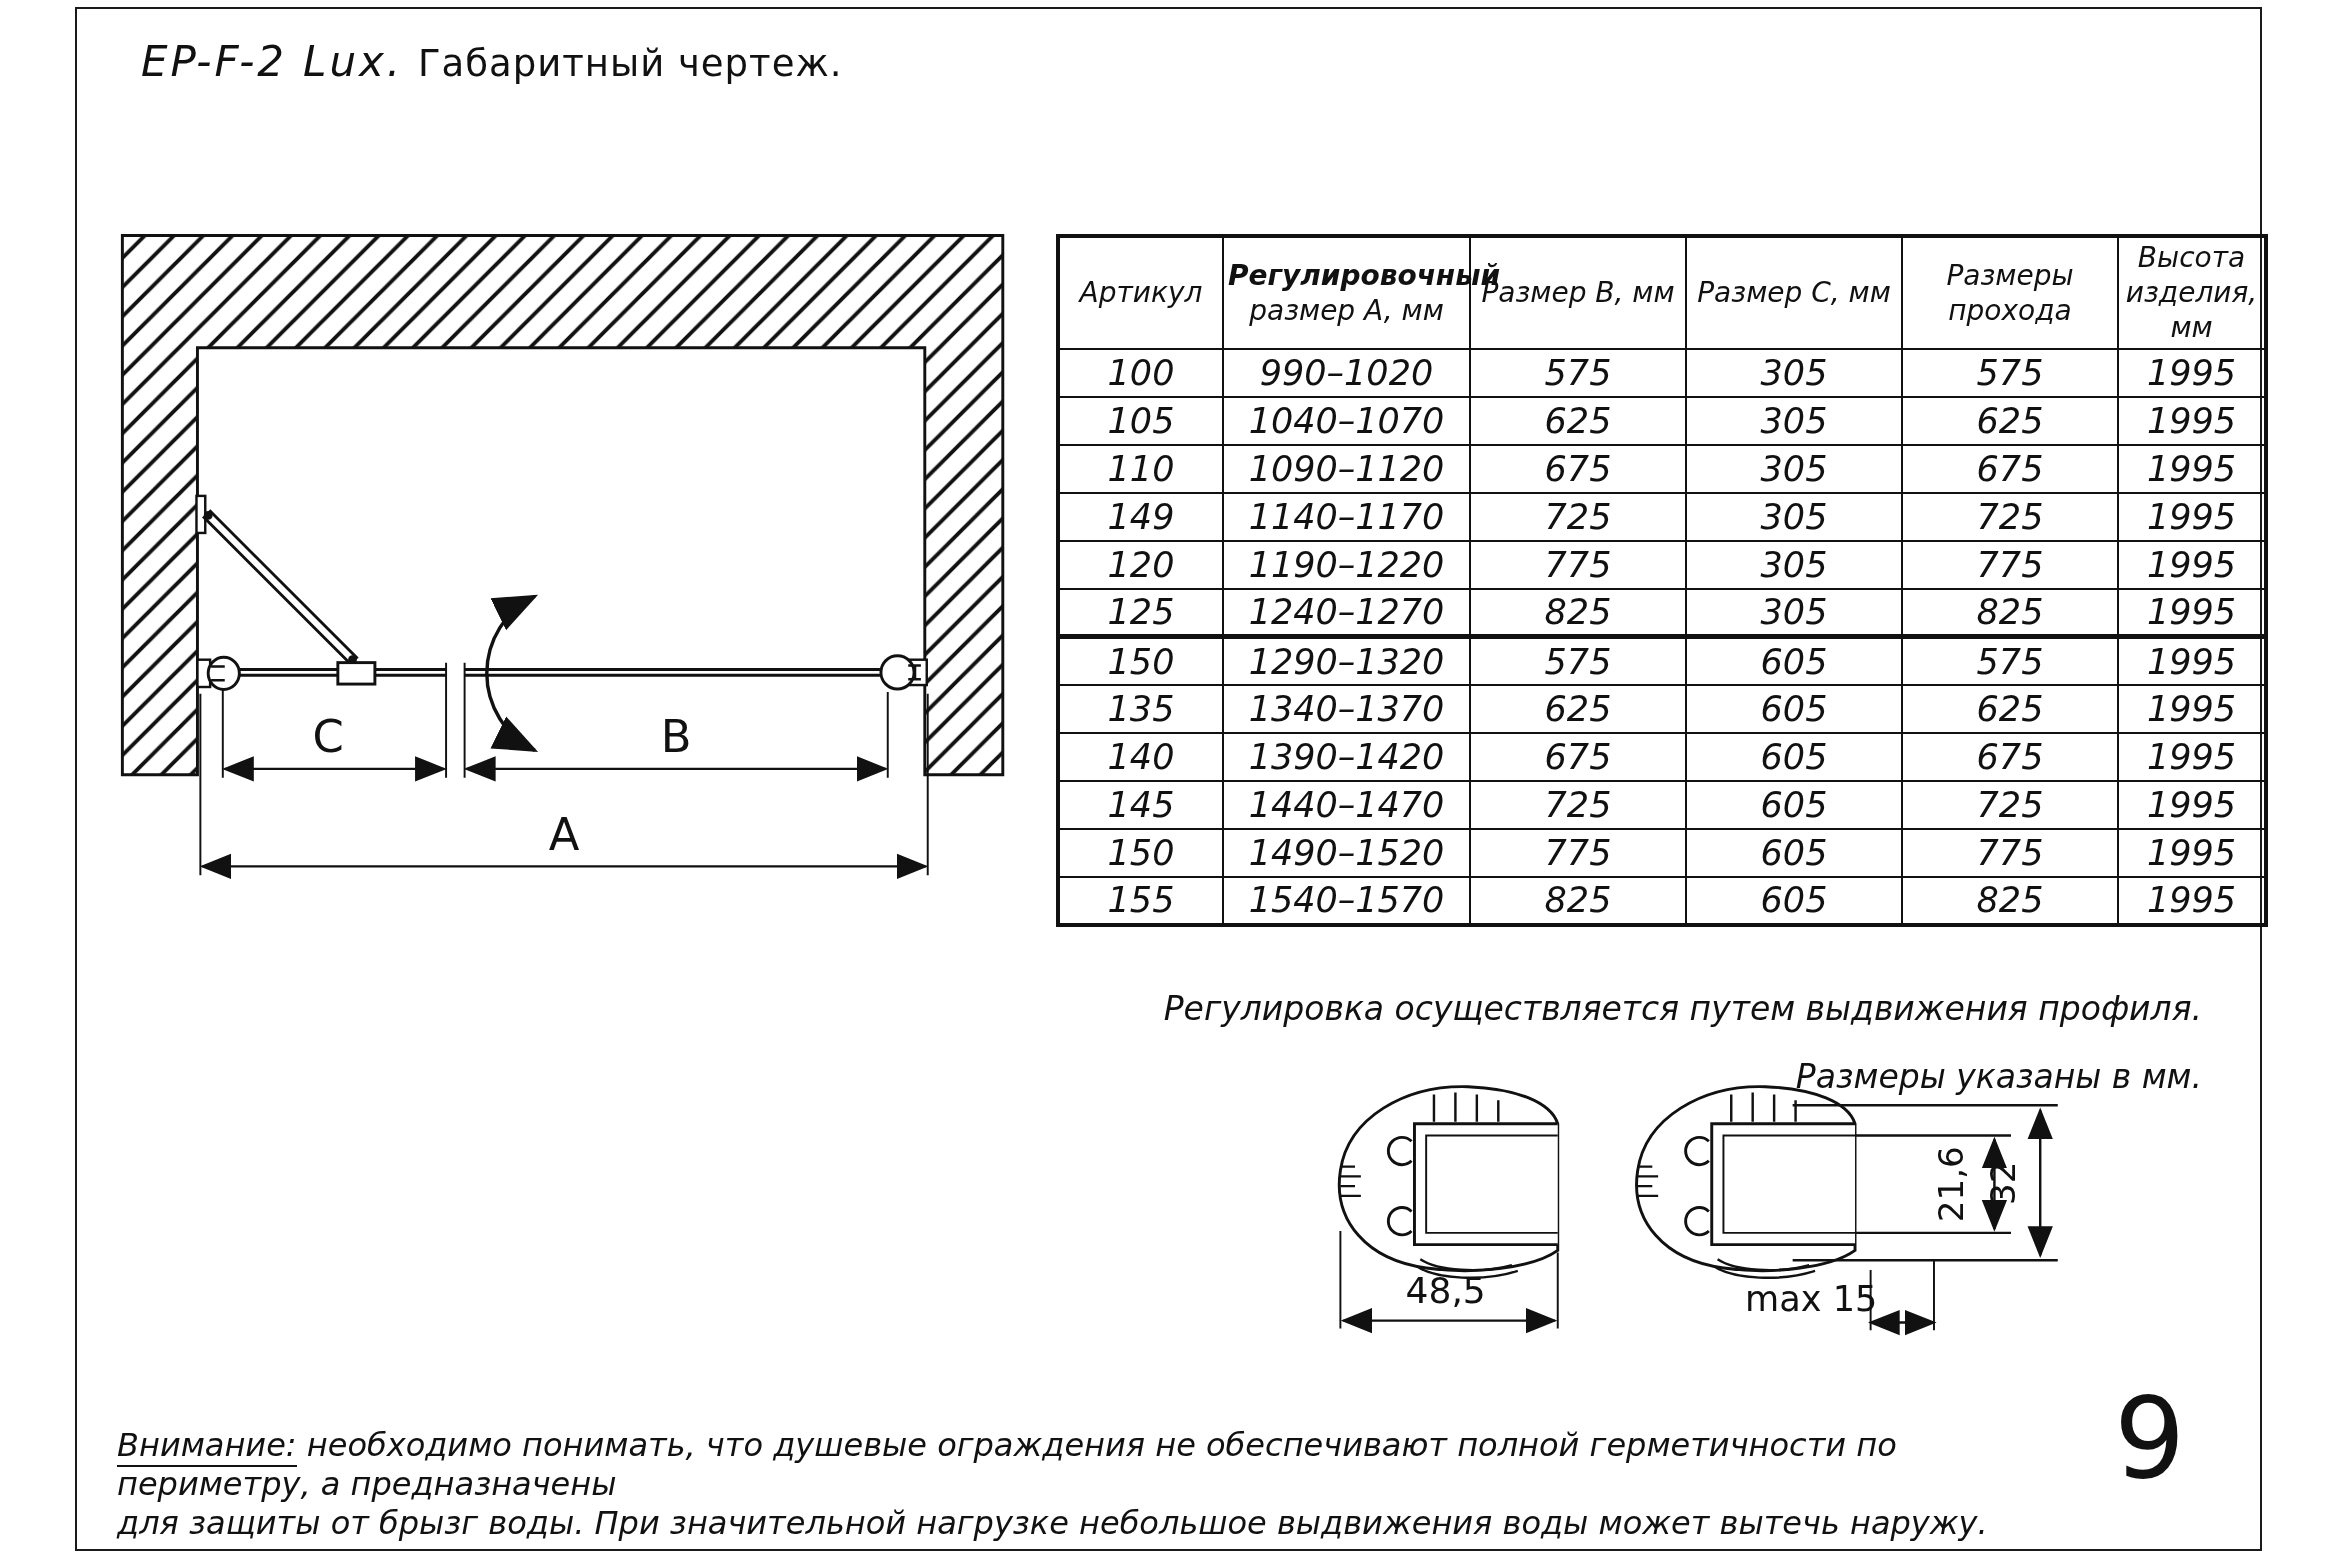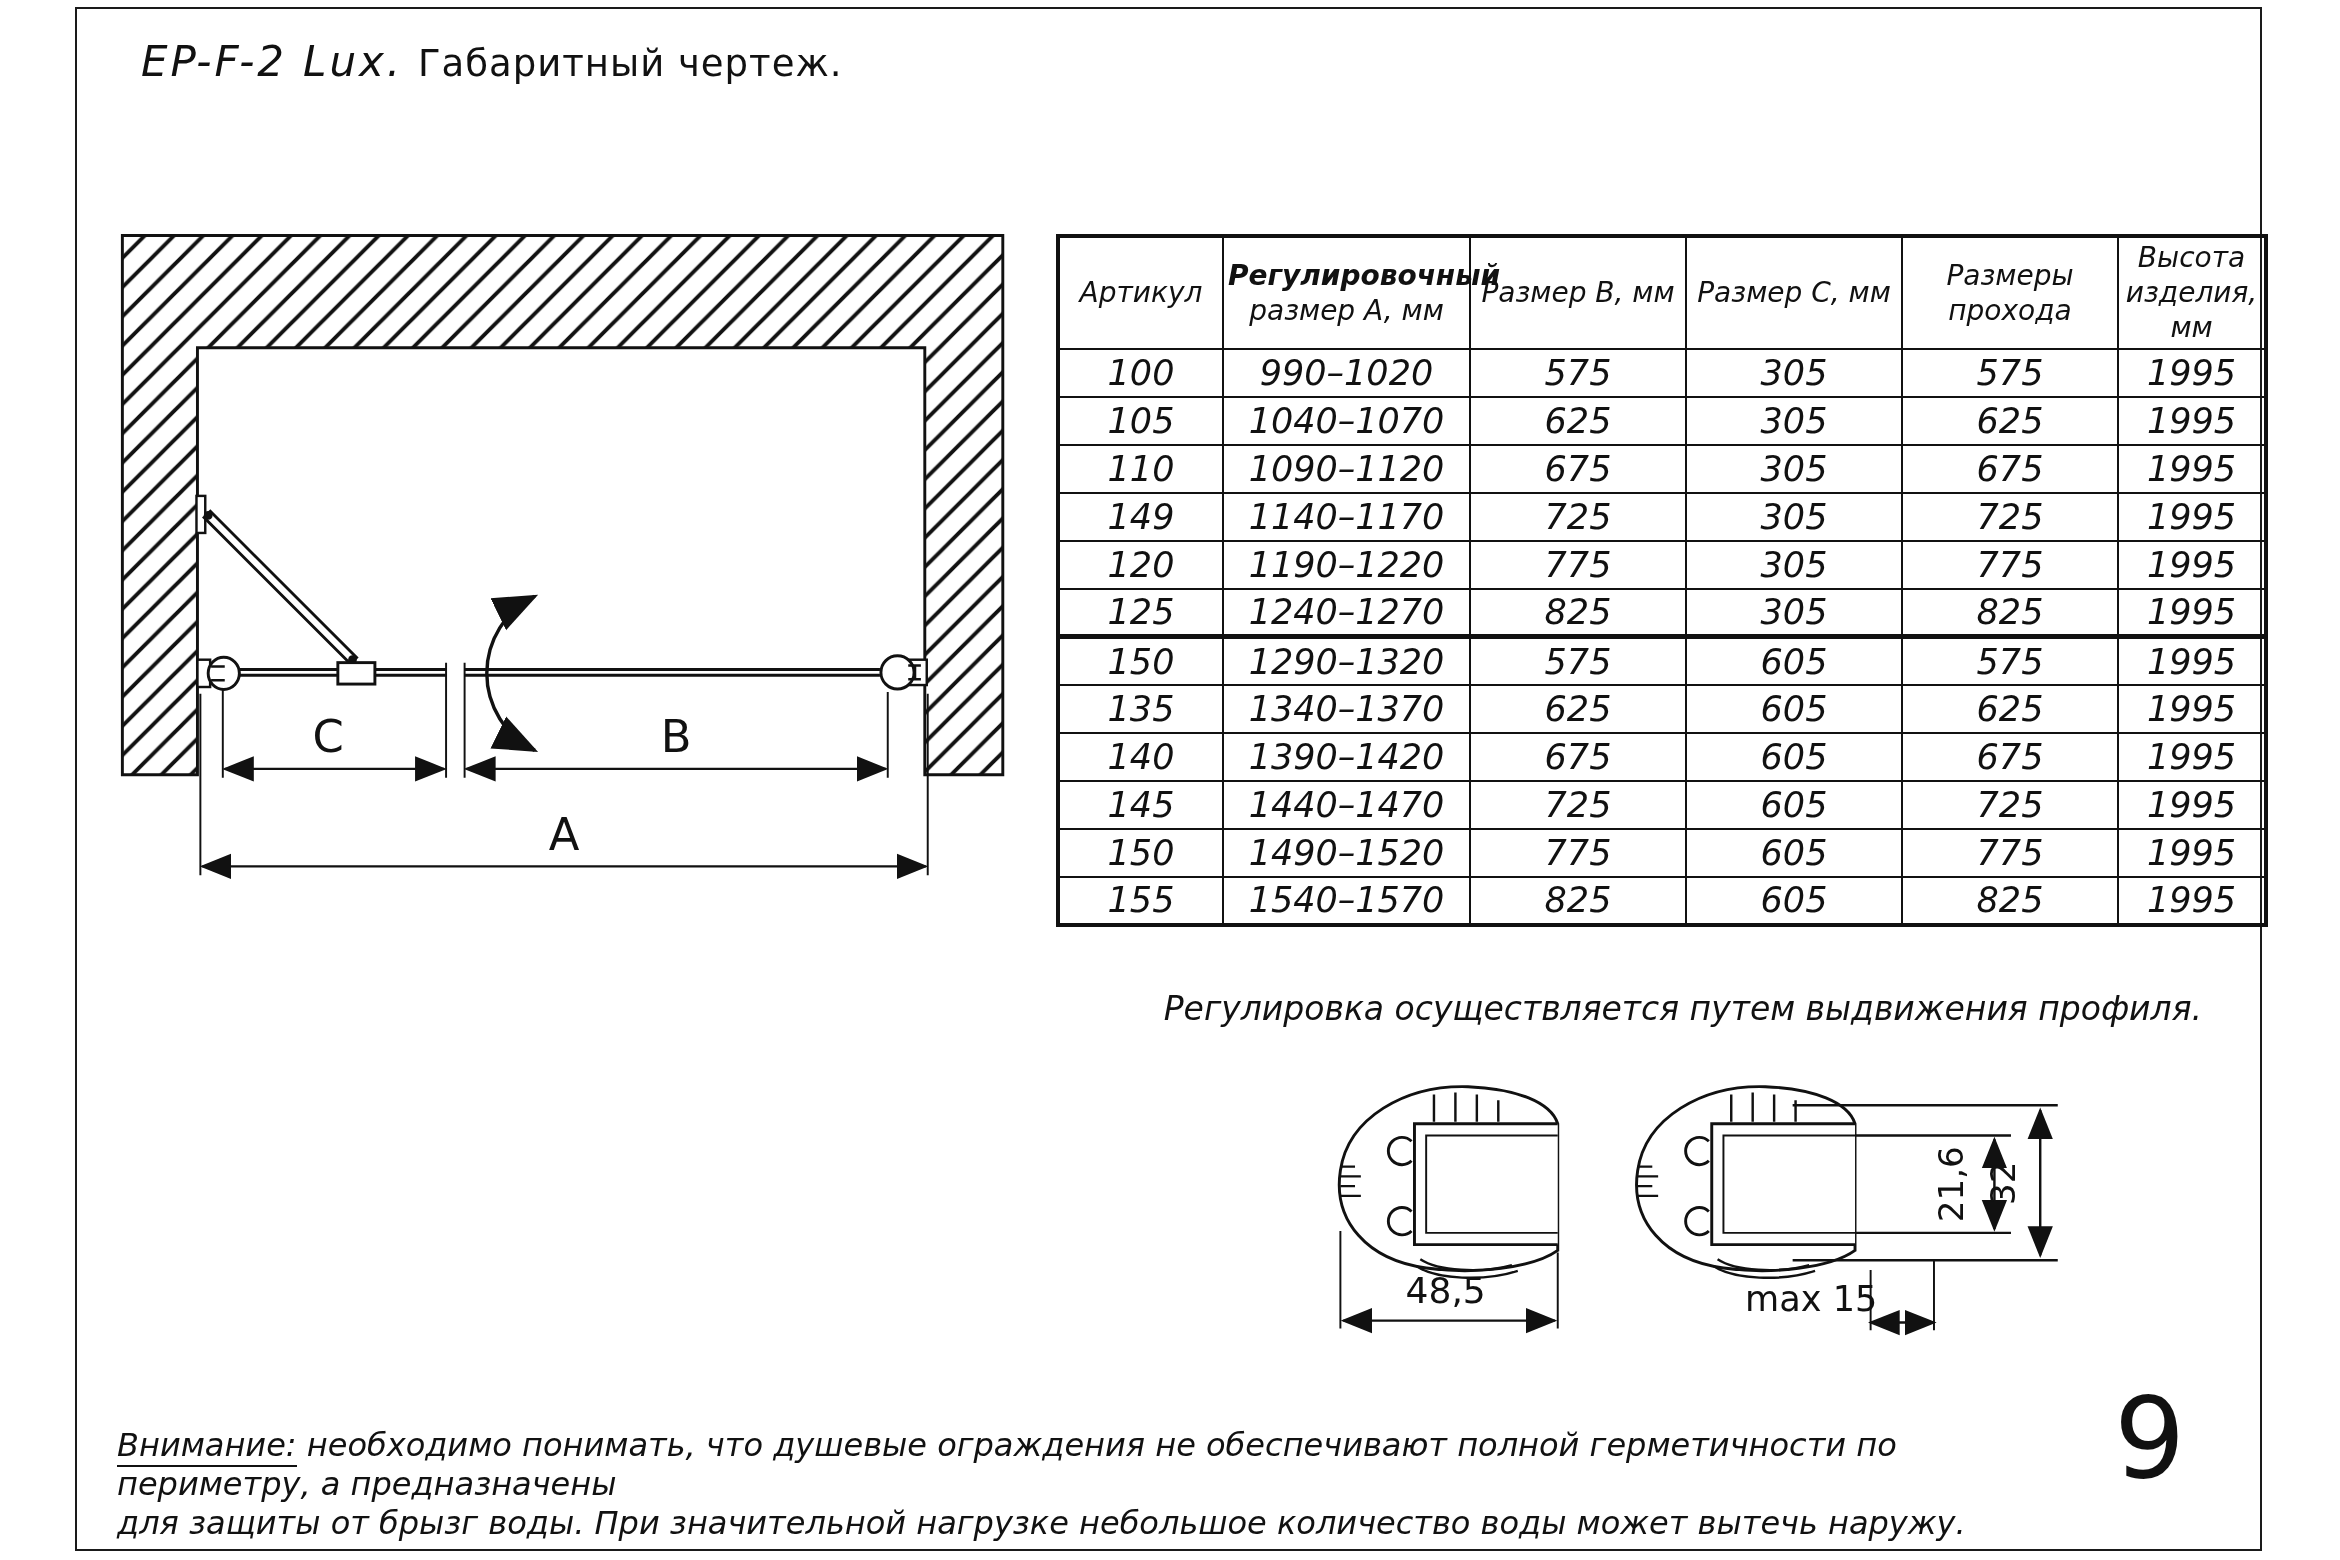--- a/index.html
+++ b/index.html
@@ -218,20 +218,21 @@
         <td>825</td>
         <td>605</td>
         <td>825</td>
         <td>1995</td>
   </tr>
 </tbody>
   </table>
 
 <div class="notes">
   <div>Регулировка осуществляется путем выдвижения профиля.</div>
+  <div>Размеры указаны в мм.</div>
 </div>
 
 <svg style="left:1317px;top:1063px;width:770px;height:293px" viewBox="1350 1090 790 300">
   <defs>
     <marker id="arrB" viewBox="0 0 12 12" refX="11" refY="6" markerWidth="13" markerHeight="13" orient="auto-start-reverse">
       <path d="M0,1.2 L12,6 L0,10.8 Z" fill="#111"></path>
     </marker>
   </defs>
 
   <g>
@@ -267,17 +268,17 @@
   <path d="M2092,1138 V1287" stroke="#111" stroke-width="2.5" fill="none" marker-start="url(#arrB)" marker-end="url(#arrB)"></path>
   <text x="2066" y="1213" font-size="35" text-anchor="middle" transform="rotate(-90 2066 1213)">32</text>
 
   <path d="M1918,1302 V1364 M1983,1292 V1364" stroke="#111" stroke-width="2" fill="none"></path>
   <path d="M1918,1356 L1983,1356" stroke="#111" stroke-width="2.5" fill="none" marker-start="url(#arrB)" marker-end="url(#arrB)"></path>
   <text x="1857" y="1344" font-size="36" text-anchor="middle">max 15</text>
 </svg>
 
 <div class="warning">
   <div><span class="u">Внимание:</span><span> необходимо понимать, что душевые ограждения не обеспечивают полной герметичности по периметру, а предназначены</span></div>
-  <div>для защиты от брызг воды. При значительной нагрузке небольшое количество воды может вытечь наружу.</div>
+  <div>для защиты от брызг воды. При значительной нагрузке небольшое выдвижения воды может вытечь наружу.</div>
 </div>
 
 <div class="page-num">9</div>
 
 
 </body></html>

